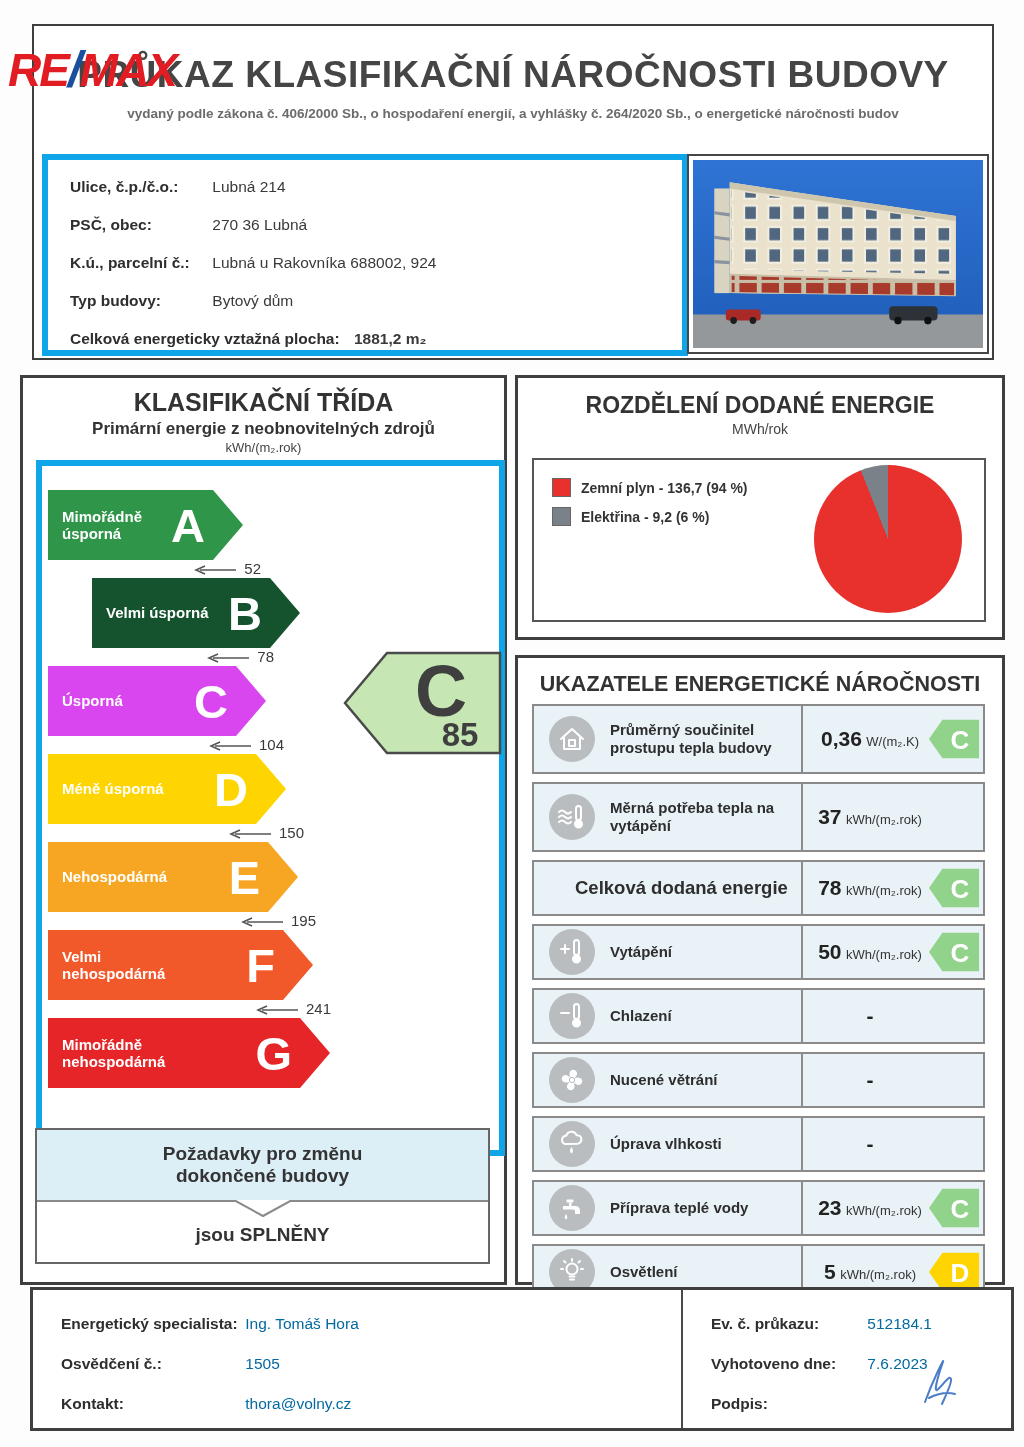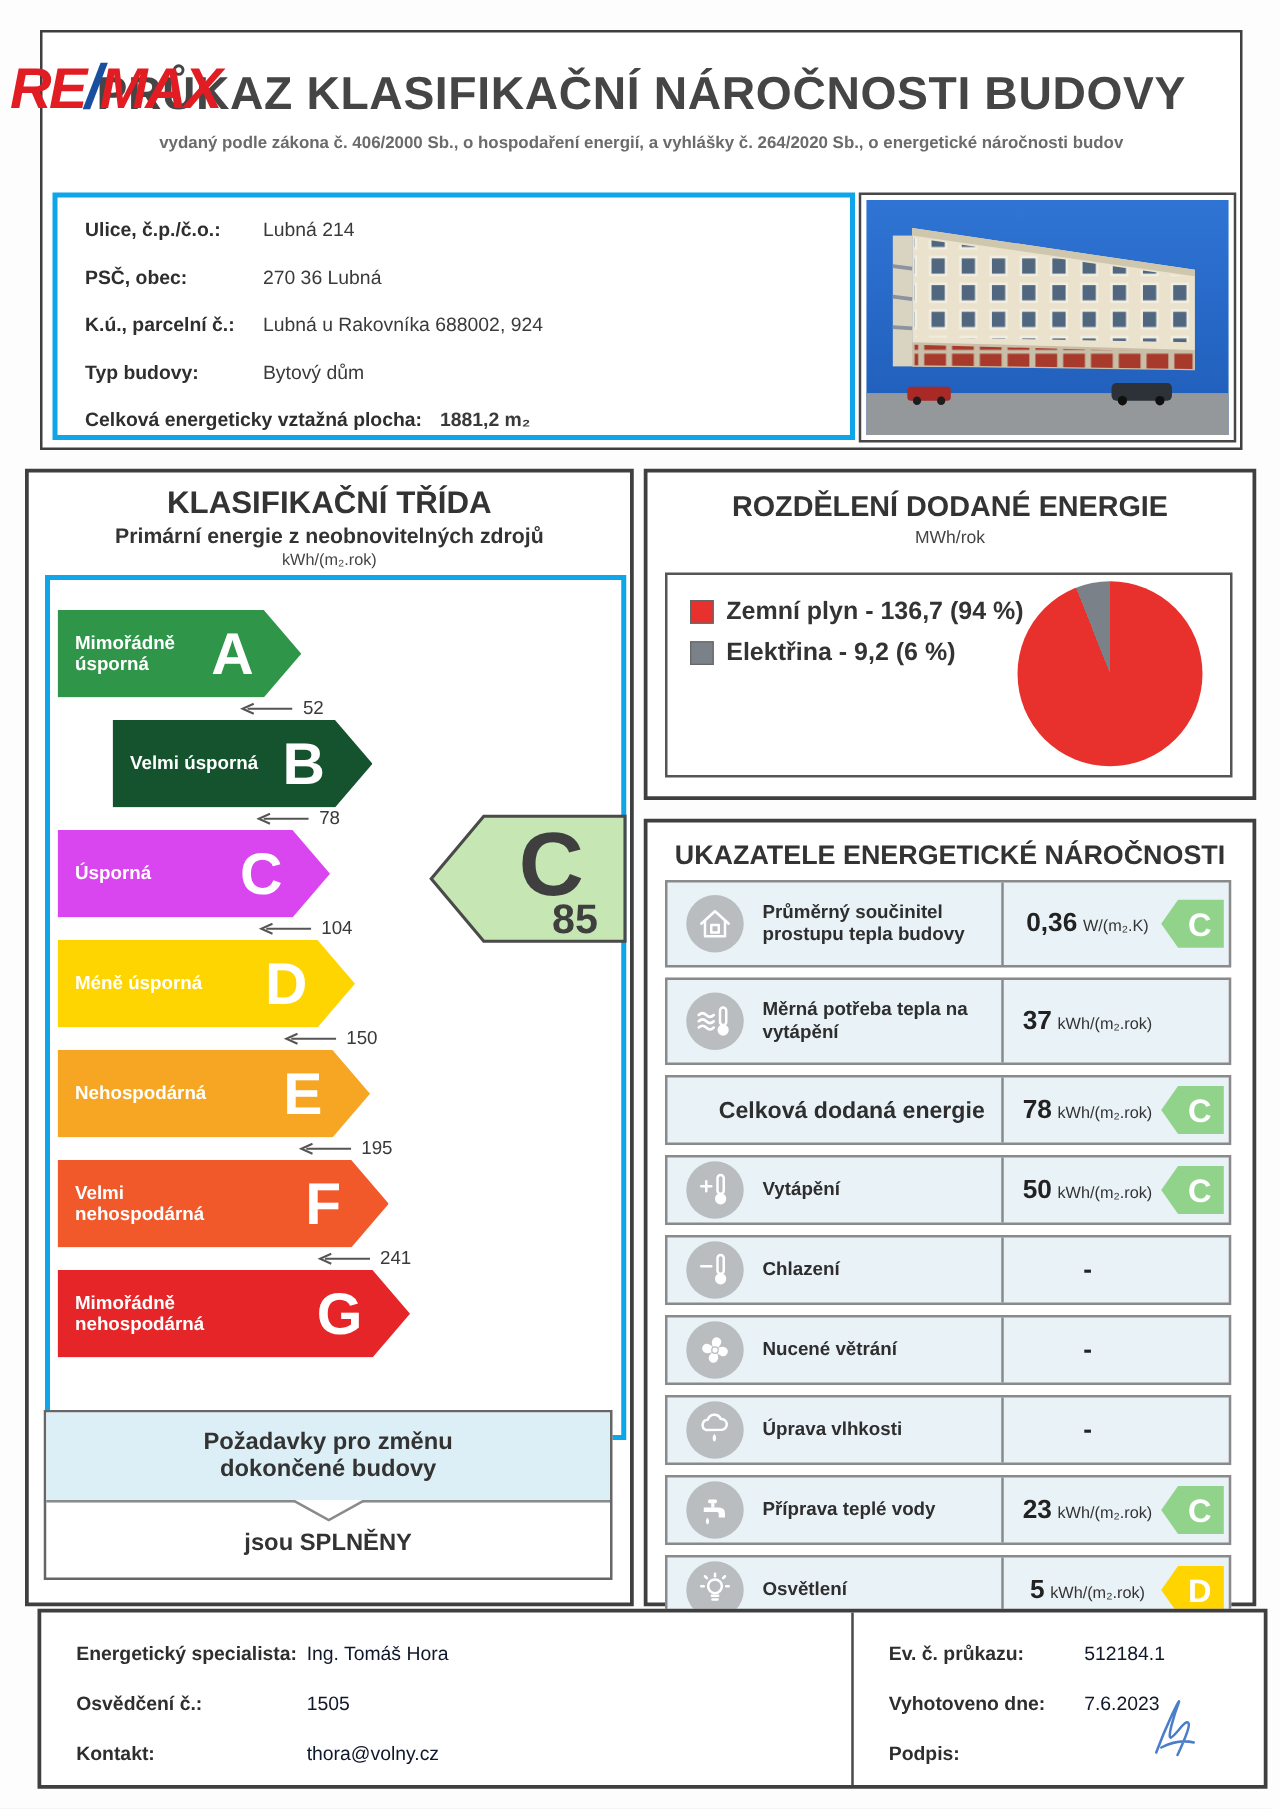--- a/index.html
+++ b/index.html
@@ -1,19 +1,19 @@
 <!DOCTYPE html>
 <html><head>
 <meta charset="utf-8">
 <style>
   html,body{margin:0;padding:0;background:#e9e9e9;}
   .page{position:relative;width:1024px;height:1447px;background:#fdfdfd;margin:0 auto;
         font-family:"Liberation Sans","DejaVu Sans",sans-serif;color:#333;overflow:hidden;}
   .box{position:absolute;background:#fff;border:3px solid #3f3f3f;}
-  .thinbox{position:absolute;background:#fff;border:4px solid #0ea5e9;}
+  .thinbox{position:absolute;background:#fff;border:6px solid #0ea5e9;}
 
   
   .hdr{left:32px;top:24px;width:958px;height:332px;border-width:2px;}
   .logo{position:absolute;left:-26px;top:14px;font-size:46px;font-weight:bold;font-style:italic;
         letter-spacing:-2px;white-space:nowrap;z-index:5;}
   .logo .red{color:#e21c23;} .logo .blue{color:#1a4fa0;font-size:50px;}
   .hdr-title{margin-top:28px;text-align:center;font-size:37px;font-weight:bold;color:#454545;letter-spacing:.5px;}
   .hdr-sub{margin-top:10px;text-align:center;font-size:13.5px;font-weight:bold;color:#6b6b6b;}
   .infobox{left:8px;top:128px;width:634px;height:190px;}
   .inforow{padding-left:22px;line-height:38px;font-size:15.5px;}
@@ -52,21 +52,21 @@
   .reqstatus{margin-top:22px;text-align:center;font-size:19px;font-weight:bold;color:#333;}
 
   
   .piepanel{left:515px;top:375px;width:484px;height:259px;}
   .pie-title{margin-top:14px;text-align:center;font-size:23px;font-weight:bold;color:#333;}
   .pie-unit{margin-top:2px;text-align:center;font-size:14px;color:#444;}
   .piebox{left:14px;top:80px;width:450px;height:160px;border:2px solid #555;}
   .legend{position:absolute;left:18px;top:18px;}
   .legitem{display:flex;align-items:center;margin-bottom:10px;}
   .sw{width:17px;height:17px;border:1px solid #666;margin-right:10px;}
-  .legtxt{font-size:20px;font-weight:bold;color:#333;}
+  .legtxt{font-size:14px;font-weight:bold;color:#333;}
   .pie{position:absolute;right:22px;top:5px;width:148px;height:148px;border-radius:50%;
        background:conic-gradient(from 0deg,#e8302d 0deg 338.4deg,#7b8189 338.4deg 360deg);}
 
   
   .indpanel{left:515px;top:655px;width:484px;height:624px;}
   .ind-title{margin-top:14px;text-align:center;font-size:21.5px;font-weight:bold;color:#333;}
   .rows{position:absolute;left:14px;top:46px;width:453px;}
   .irow{position:relative;background:#e9f2f7;border:2px solid #8a8a8a;margin-bottom:8px;
         display:flex;align-items:center;height:52px;}
   .irow.h2{height:66px;}
@@ -87,21 +87,21 @@
   .icon-svg{stroke:#fff;fill:none;stroke-width:2;stroke-linecap:round;stroke-linejoin:round;}
 
   
   .foot{left:30px;top:1287px;width:978px;height:138px;}
   .fdiv{position:absolute;left:648px;top:0;bottom:0;width:2px;background:#4a4a4a;}
   .fcol{position:absolute;top:14px;}
   .fcol.l{left:28px;} .fcol.r{left:678px;}
   .frow{line-height:40px;font-size:15.5px;}
   .flab{display:inline-block;font-weight:bold;color:#2e2e2e;}
   .fcol.l .flab{width:180px;} .fcol.r .flab{width:152px;}
-  .fval{color:#0f172a;}
+  .fval{color:#0369a1;}
   .sig{position:absolute;left:880px;top:60px;}
 </style>
 </head>
 <body>
 
 <div class="page">
 
   <div class="box hdr">
     <div class="logo"><span class="red">RE</span><span class="blue">/</span><span class="red">MAX</span></div>
     <div class="hdr-title">PRŮKAZ KLASIFIKAČNÍ NÁROČNOSTI BUDOVY</div>

